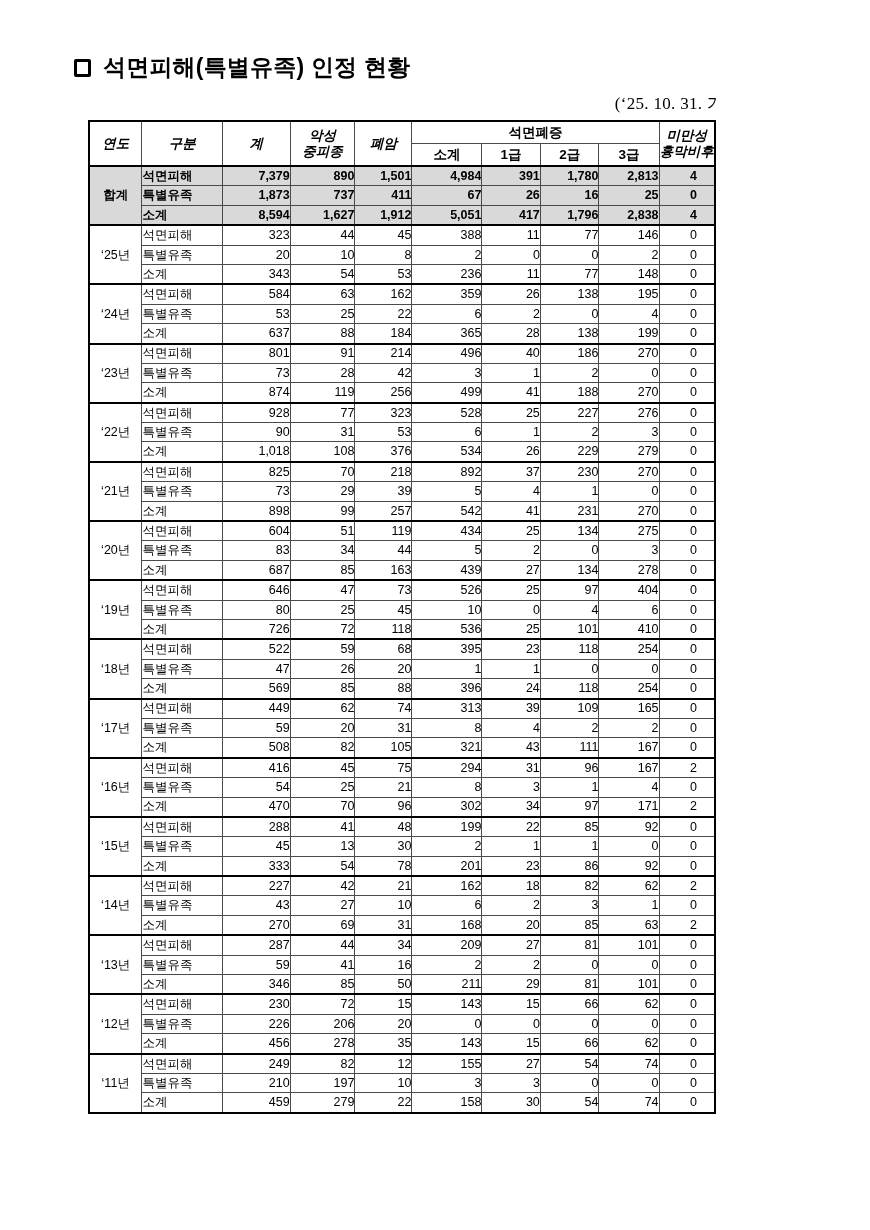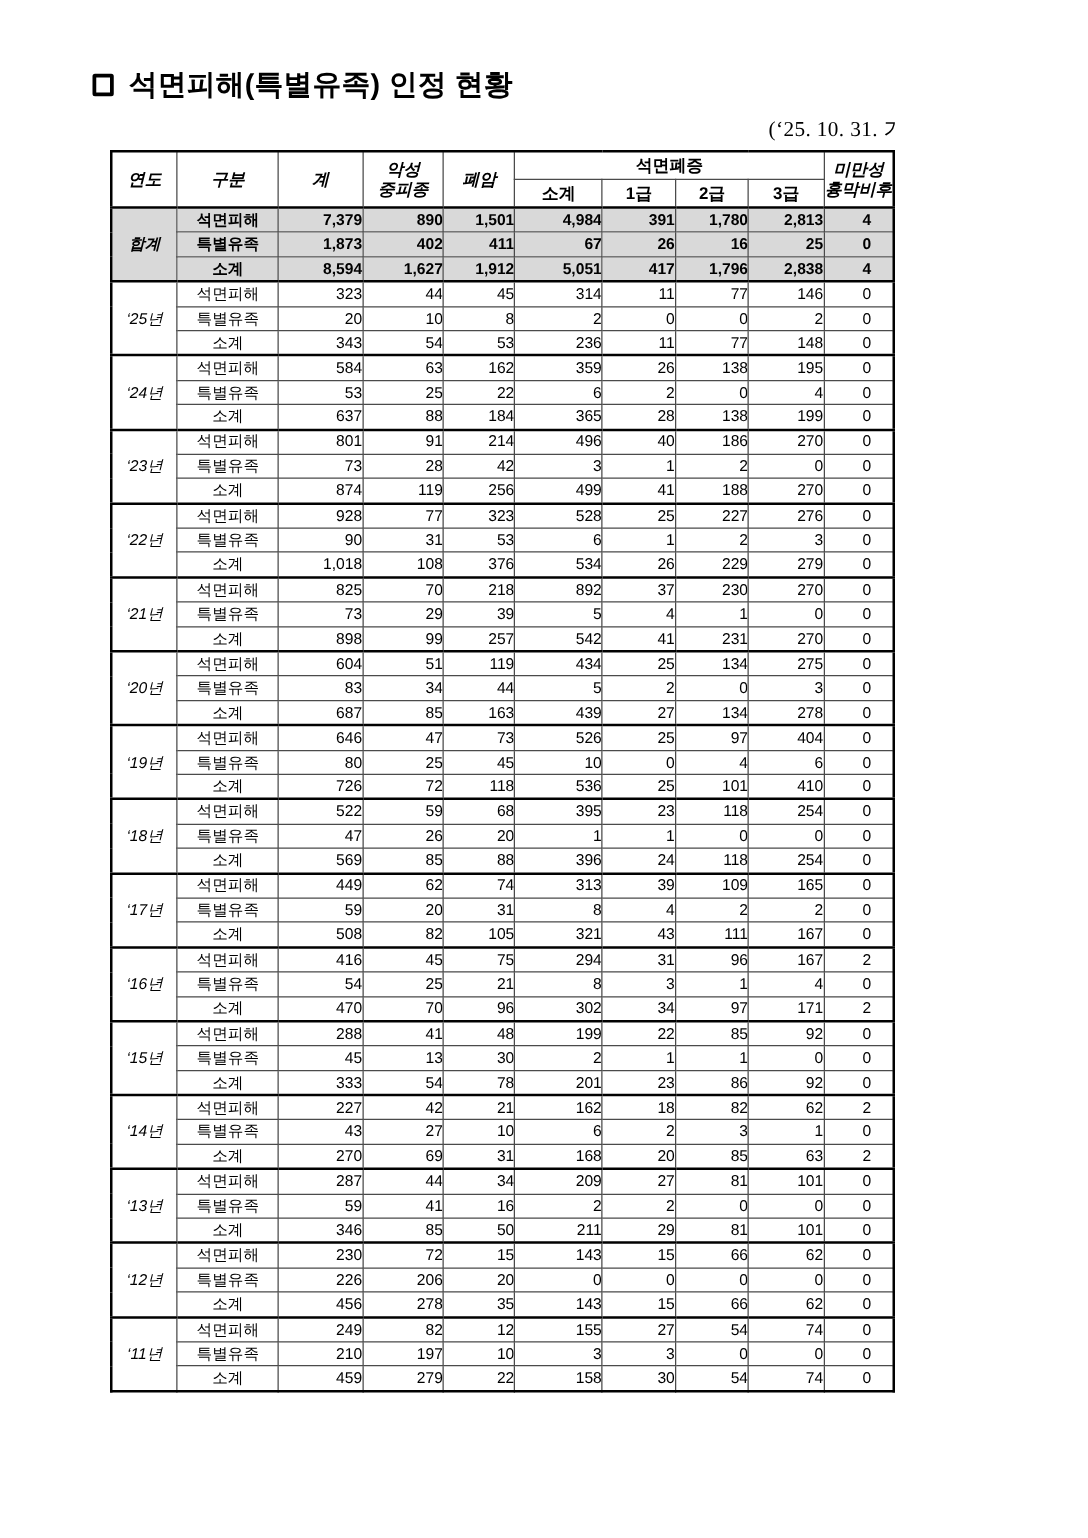--- a/index.html
+++ b/index.html
@@ -40,22 +40,22 @@
     font-size:13.5px; font-weight:700; text-align:center; line-height:1.15;
   }
   thead tr.h-top th { height:21px; }
   thead tr.h-sub th { height:21px; border-bottom:2.5px solid #000; }
   thead th.rs { border-bottom:2.5px solid #000;font-style:italic; }
   thead th .stk { display:block; line-height:1.12; }
   
   th.grp-col, td.cat-cell { border-right:3px double #000;margin-left:22px; }
   tbody td { font-size:12.5px; height:18.4px; line-height:1; }
   tbody tr.gs td { border-top:2px solid #000; }
-  td.year-cell { text-align:center;font-style:italic; }
-  td.cat-cell  { text-align:center; }
+  td.year-cell { text-align:center; }
+  td.cat-cell  { text-align:left; }
   td.num { text-align:right; padding-right:13px; }
   td.num.last { padding-right:17px; }
   tbody tr.hl td { background:#d9d9d9; font-weight:700; }
 </style>
 </head>
 <body>
 
 <div class="page">
 
   <div class="title-row">
@@ -110,21 +110,21 @@
           <td class="num">1,501</td>
           <td class="num">4,984</td>
           <td class="num">391</td>
           <td class="num">1,780</td>
           <td class="num">2,813</td>
           <td class="num last">4</td>
         </tr>
         <tr class="hl">
           <td class="cat-cell">특별유족</td>
           <td class="num">1,873</td>
-          <td class="num">402</td>
+          <td class="num">737</td>
           <td class="num">411</td>
           <td class="num">67</td>
           <td class="num">26</td>
           <td class="num">16</td>
           <td class="num">25</td>
           <td class="num last">0</td>
         </tr>
         <tr class="hl">
           <td class="cat-cell">소계</td>
           <td class="num">8,594</td>
@@ -135,21 +135,21 @@
           <td class="num">1,796</td>
           <td class="num">2,838</td>
           <td class="num last">4</td>
         </tr>
         <tr class="gs">
           <td rowspan="3" class="year-cell">‘25년</td>
           <td class="cat-cell">석면피해</td>
           <td class="num">323</td>
           <td class="num">44</td>
           <td class="num">45</td>
-          <td class="num">314</td>
+          <td class="num">388</td>
           <td class="num">11</td>
           <td class="num">77</td>
           <td class="num">146</td>
           <td class="num last">0</td>
         </tr>
         <tr>
           <td class="cat-cell">특별유족</td>
           <td class="num">20</td>
           <td class="num">10</td>
           <td class="num">8</td>

